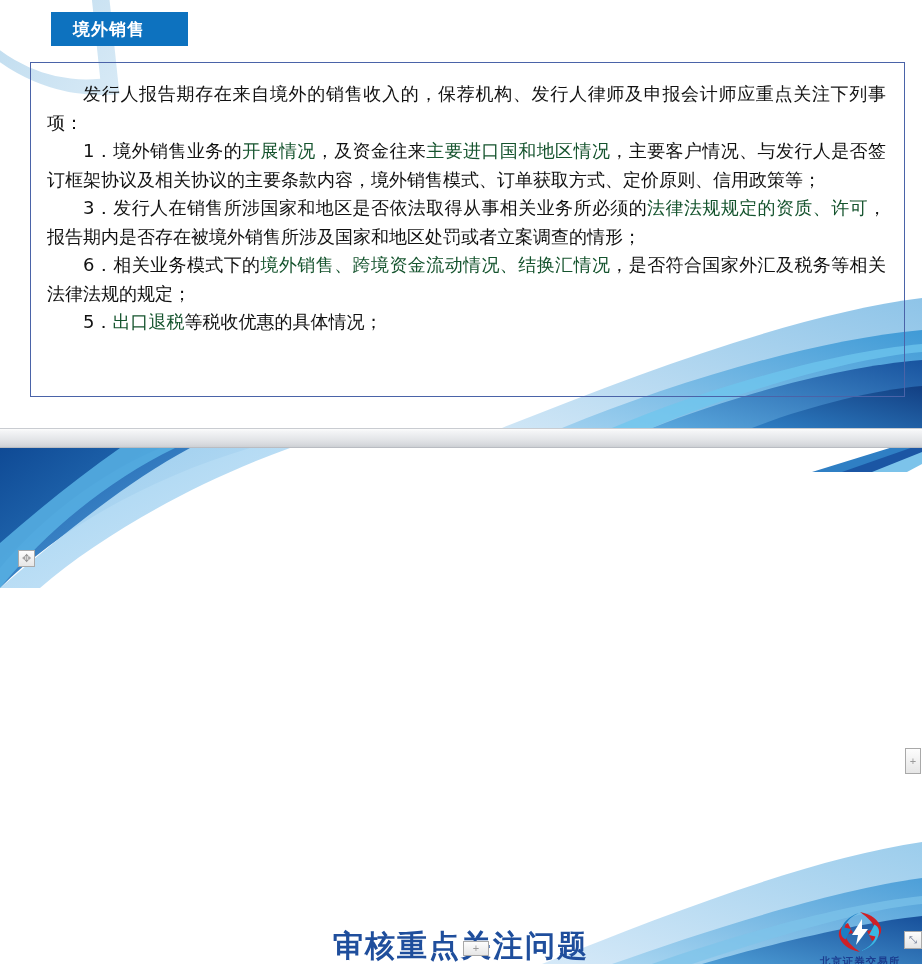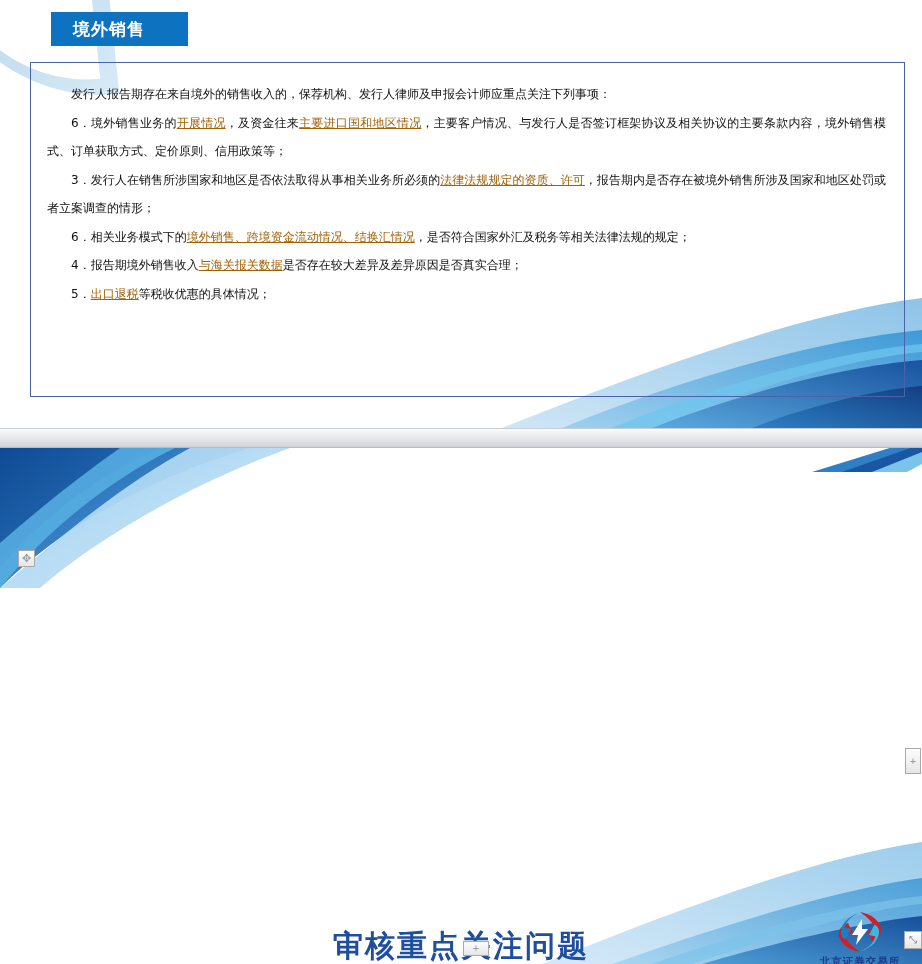--- a/index.html
+++ b/index.html
@@ -40,29 +40,29 @@
   }
   .pill.p1{left:51px;top:12px;width:137px;height:34px;font-size:17px;padding-left:22px;box-sizing:border-box;}
 
   
   .frame{position:absolute;border:1px solid #4a63a8;box-sizing:border-box;background:transparent;}
   .frame.f1{left:30px;top:62px;width:875px;height:335px;}
 
   .body-txt{
     font-family:"DejaVu Sans","Liberation Sans",sans-serif;
     color:#111111;
-    font-size:12px;
+    font-size:18px;
     line-height:28.5px;
     text-align:justify;
     text-justify:inter-ideograph;
   }
   .f1 .body-txt{padding:17px 18px 0 16px;}
 
   p.para{margin:0;text-indent:2em;}
-  .red{color:#a16207;text-decoration:underline;}
+  .red{color:#14532d;}
   .s2-wave-left{position:absolute;left:0;top:0;width:430px;height:140px;overflow:hidden;}
   .s2-wave-topright{position:absolute;right:0;top:-10px;width:230px;height:34px;overflow:hidden;}
   .s2-wave-bottom{position:absolute;right:0;bottom:0;width:380px;height:140px;overflow:hidden;}
 
   
   .s2-title{
     position:absolute;left:0;top:478px;width:922px;text-align:center;
     font-family:"DejaVu Sans","Liberation Sans",sans-serif;
     font-size:30px;font-weight:bold;color:#1f4e9c;letter-spacing:2px;
   }
@@ -121,24 +121,23 @@
       </svg>
     </div>
 
     <div class="pill p1">
       <span>境外销售</span>
     </div>
 
     <div class="frame f1">
       <div class="body-txt" id="s1body">
           <p class="para"><span>发行人报告期存在来自境外的销售收入的，保荐机构、发行人律师及申报会计师应重点关注下列事项：</span></p>
-          <p class="para"><span>6．境外销售业务的</span><span class="red">开展情况</span><span>，及资金往来</span><span class="red">主要进口国和地区情况</span><span>，主要客户情况、与发行人是否签订框架协议及相关协议的主要条款内容，境外销售模式、订单获取方式、定价原则、信用政策等；</span></p>
+          <p class="para"><span>1．境外销售业务的</span><span class="red">开展情况</span><span>，及资金往来</span><span class="red">主要进口国和地区情况</span><span>，主要客户情况、与发行人是否签订框架协议及相关协议的主要条款内容，境外销售模式、订单获取方式、定价原则、信用政策等；</span></p>
           <p class="para"><span>3．发行人在销售所涉国家和地区是否依法取得从事相关业务所必须的</span><span class="red">法律法规规定的资质、许可</span><span>，报告期内是否存在被境外销售所涉及国家和地区处罚或者立案调查的情形；</span></p>
           <p class="para"><span>6．相关业务模式下的</span><span class="red">境外销售、跨境资金流动情况、结换汇情况</span><span>，是否符合国家外汇及税务等相关法律法规的规定；</span></p>
-          <p class="para"><span>4．报告期境外销售收入</span><span class="red">与海关报关数据</span><span>是否存在较大差异及差异原因是否真实合理；</span></p>
           <p class="para"><span>5．</span><span class="red">出口退税</span><span>等税收优惠的具体情况；</span></p>
         </div>
     </div>
   </div>
 
   <div class="gap-band">
     <div class="ln-top"></div>
     <div class="ln-bot"></div>
   </div>
 

